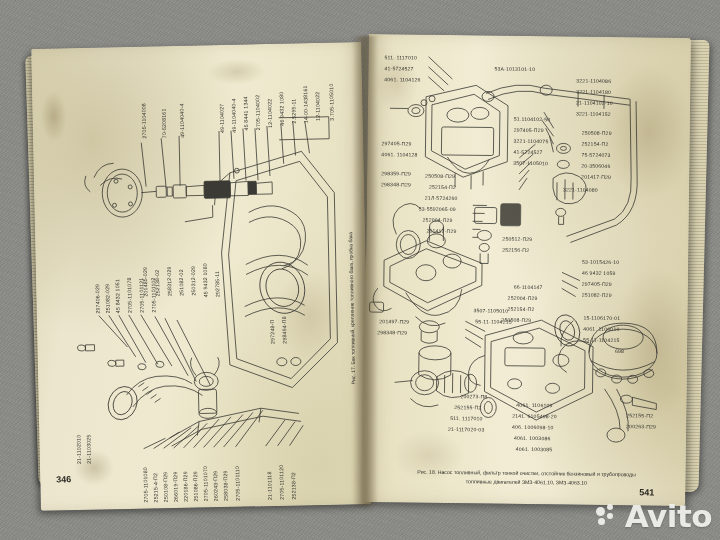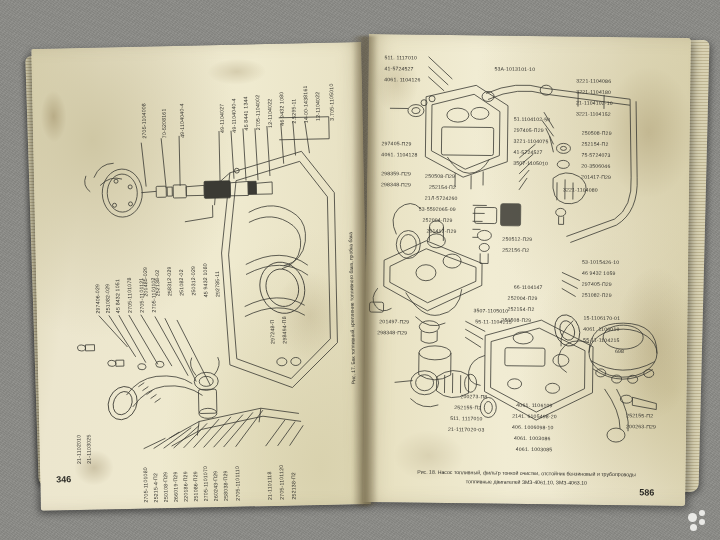--- a/index.html
+++ b/index.html
@@ -493,26 +493,27 @@
     <div class="lbl lbl-h" style="left:148px;top:388px;">406. 1006098-10</div>
     <div class="lbl lbl-h" style="left:150px;top:399px;">4061. 1003086</div>
     <div class="lbl lbl-h" style="left:152px;top:410px;">4061. 1003085</div>
 
     <div class="lbl lbl-h" style="left:262px;top:375px;">252155-П2</div>
     <div class="lbl lbl-h" style="left:262px;top:386px;">200263-П29</div>
 
     <div class="caption" style="left:18px;top:434px;width:290px;">Рис. 18. Насос топливный, фильтр тонкой очистки, отстойник бензиновый и трубопроводы</div>
     <div class="caption" style="left:18px;top:443px;width:290px;">топливные двигателей ЗМЗ-4061.10, ЗМЗ-4063.10</div>
 
-    <div class="pagenum" style="left:276px;top:450px;">586</div>
+    <div class="pagenum" style="left:276px;top:450px;">541</div>
   </div>
 
   <div id="gutter"></div>
 </div>
 
 <div id="watermark">
   <span class="wm-dots">
     <i class="wm-d1"></i>
       <i class="wm-d2"></i>
       <i class="wm-d3"></i>
       <i class="wm-d4"></i>
   </span>
+  <span class="wm-text">Avito</span>
 </div>
 
 </body></html>

